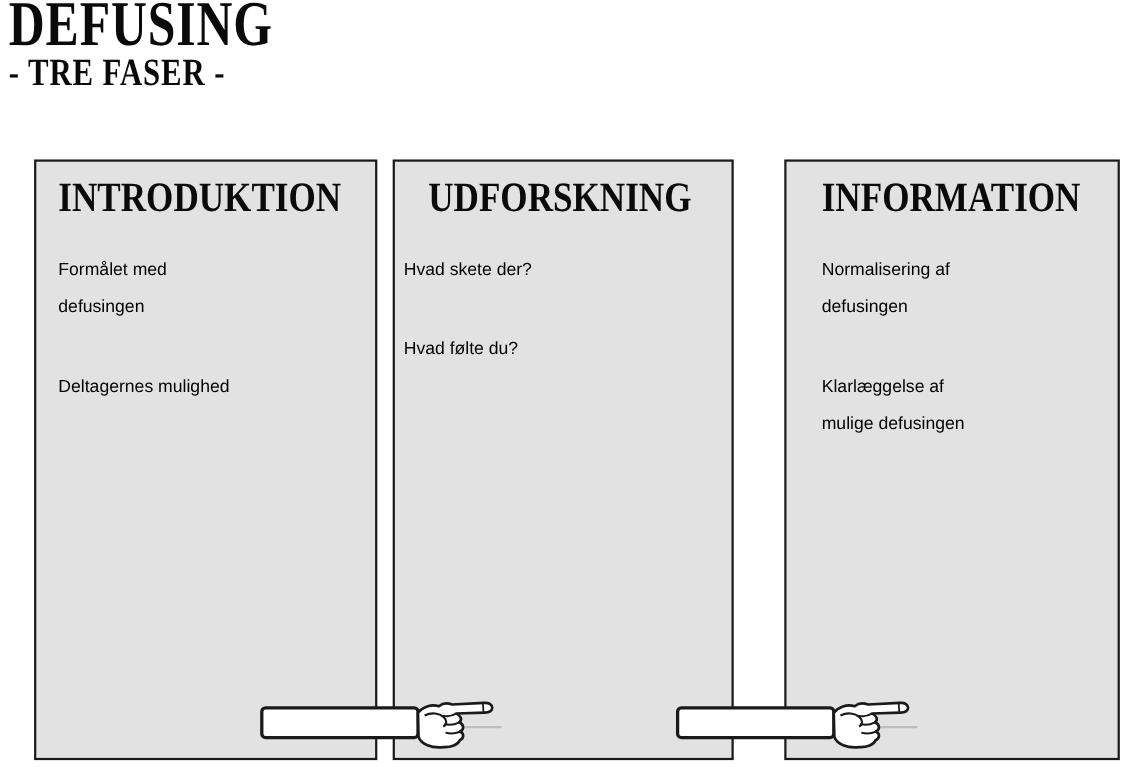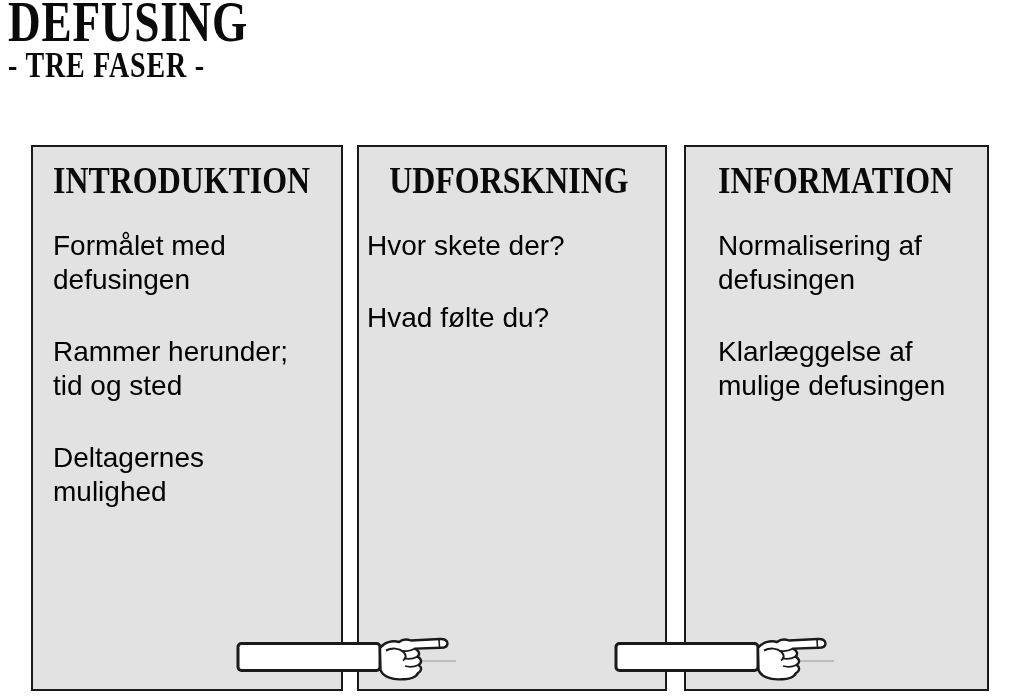--- a/index.html
+++ b/index.html
@@ -31,34 +31,34 @@
   }
   .phase-box {
     position:absolute; top:145px; height:546px;
     background:#e2e2e2;
     border:2px solid #1a1a1a;
     box-sizing:border-box;
     padding-top:6px;
   }
   #box-0 { left:2px;   width:312px; padding-left:20px; padding-right:18px;margin-left:29px; }
   #box-1 { left:357px; width:310px; padding-left:8px; padding-right:20px; }
-  #box-2 { left:684px; width:305px; padding-left:32px; padding-right:14px; }
+  #box-2 { left:713px; width:305px; padding-left:32px; padding-right:14px; }
   .box-header {
     font-family:"Liberation Serif", serif;
     font-weight:bold;
     font-size:38px; line-height:42px;
     margin:6px 0 0 0;
     color:#0a0a0a;
     white-space:nowrap;
     transform:scaleX(0.84); transform-origin:left top;
   }
   #box-1 .box-header { text-align:center; transform-origin:center top; }
   .box-items { margin-top:28px; }
   .box-items p {
-    font-size:28px; line-height:34px;
+    font-size:16px; line-height:34px;
     margin:0 0 38px 0;
     white-space:pre-line;
   }
   .hand {
     position:absolute; top:636px;
     width:222px; height:47px;
   }
   #hand-0 { left:236px; }
   #hand-1 { left:614px; }
 </style>
@@ -66,30 +66,28 @@
 <body>
 
 <div id="main-title" class="stencil">DEFUSING</div>
 <div id="sub-title" class="stencil">- TRE FASER -</div>
 
 <div id="box-0" class="phase-box">
   <h2 class="box-header">INTRODUKTION</h2>
   <div class="box-items">
     <p>Formålet med
 defusingen</p>
-    <p>Rammer herunder;
-tid og sted</p>
     <p>Deltagernes mulighed</p>
   </div>
 </div>
 
 <div id="box-1" class="phase-box">
   <h2 class="box-header">UDFORSKNING</h2>
   <div class="box-items">
-    <p>Hvor skete der?</p>
+    <p>Hvad skete der?</p>
     <p>Hvad følte du?</p>
   </div>
 </div>
 
 <div id="box-2" class="phase-box">
   <h2 class="box-header">INFORMATION</h2>
   <div class="box-items">
     <p>Normalisering af
 defusingen</p>
     <p>Klarlæggelse af

